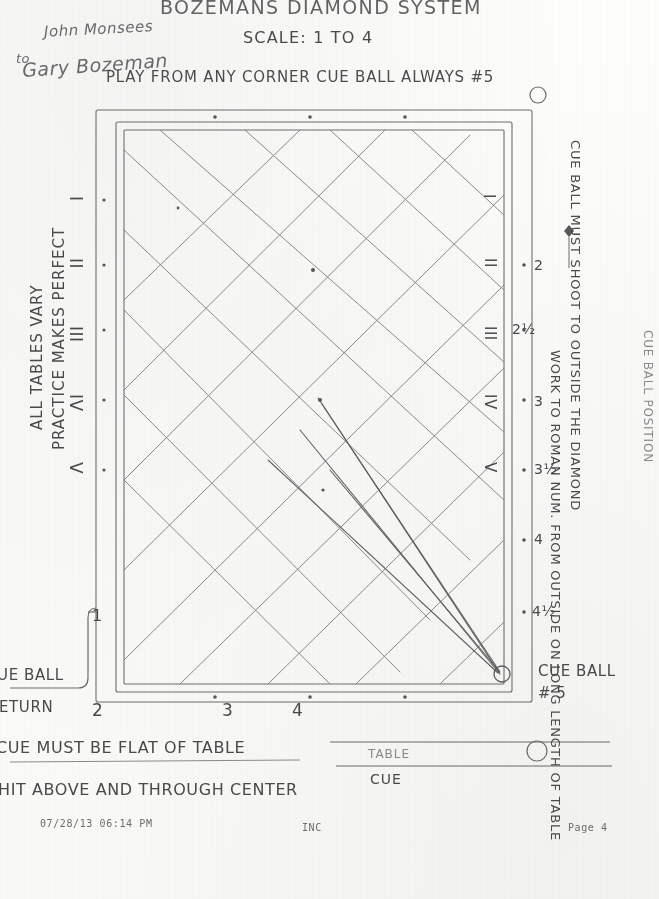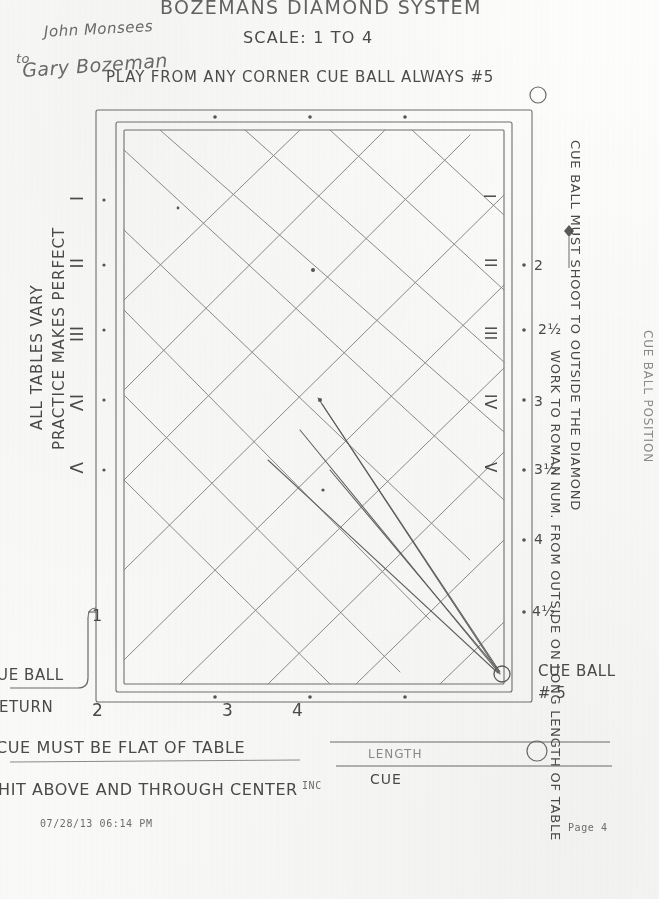--- a/index.html
+++ b/index.html
@@ -179,21 +179,21 @@
   <div class="hw vert" style="left:84px; top:394px; font-size:17px; transform:rotate(90deg);">IV</div>
   <div class="hw vert" style="left:84px; top:462px; font-size:17px; transform:rotate(90deg);">V</div>
 
   <div class="hw vert" style="left:496px; top:194px; font-size:15px; transform:rotate(90deg);">I</div>
   <div class="hw vert" style="left:497px; top:258px; font-size:15px; transform:rotate(90deg);">II</div>
   <div class="hw vert" style="left:497px; top:326px; font-size:15px; transform:rotate(90deg);">III</div>
   <div class="hw vert" style="left:497px; top:394px; font-size:15px; transform:rotate(90deg);">IV</div>
   <div class="hw vert" style="left:497px; top:462px; font-size:15px; transform:rotate(90deg);">V</div>
 
   <div class="hw" style="left:534px; top:258px; font-size:14px;">2</div>
-  <div class="hw" style="left:538px; top:322px; font-size:14px;">2½</div>
+  <div class="hw" style="left:512px; top:322px; font-size:14px;">2½</div>
   <div class="hw" style="left:534px; top:394px; font-size:14px;">3</div>
   <div class="hw" style="left:534px; top:462px; font-size:14px;">3½</div>
   <div class="hw" style="left:534px; top:532px; font-size:14px;">4</div>
   <div class="hw" style="left:532px; top:604px; font-size:14px;">4½</div>
 
   <div class="hw" style="left:92px; top:702px; font-size:17px;">2</div>
   <div class="hw" style="left:222px; top:702px; font-size:17px;">3</div>
   <div class="hw" style="left:292px; top:702px; font-size:17px;">4</div>
 
   <div class="hw" style="left:92px; top:608px; font-size:16px;">1</div>
@@ -201,20 +201,20 @@
   <div class="hw" style="left:538px; top:664px; font-size:15px; letter-spacing:0.6px;">CUE BALL</div>
   <div class="hw" style="left:538px; top:686px; font-size:15px;"># 5</div>
 
   <div class="hw" style="left:-14px; top:668px; font-size:15px; letter-spacing:0.6px;">CUE BALL</div>
   <div class="hw" style="left:-12px; top:700px; font-size:15px; letter-spacing:0.6px;">RETURN</div>
 
   <div class="hw" style="left:-4px; top:740px; font-size:16px; letter-spacing:0.6px;">CUE MUST BE FLAT OF TABLE</div>
   <div class="hw" style="left:-2px; top:782px; font-size:16px; letter-spacing:0.6px;">HIT ABOVE AND THROUGH CENTER</div>
 
   <div class="hw" style="left:370px; top:772px; font-size:14px; letter-spacing:1px;">CUE</div>
-  <div class="hw faint" style="left:368px; top:748px; font-size:12px; letter-spacing:1px;">LENGTH</div>
+  <div class="hw faint" style="left:368px; top:748px; font-size:12px; letter-spacing:1px;">TABLE</div>
 
   <div class="stamp" style="left:40px; top:818px;">07/28/13  06:14 PM</div>
-  <div class="stamp" style="left:302px; top:780px;">INC</div>
+  <div class="stamp" style="left:302px; top:822px;">INC</div>
   <div class="stamp" style="left:568px; top:822px;">Page 4</div>
 
   <div id="grain"></div>
 </div>
 
 </body></html>

